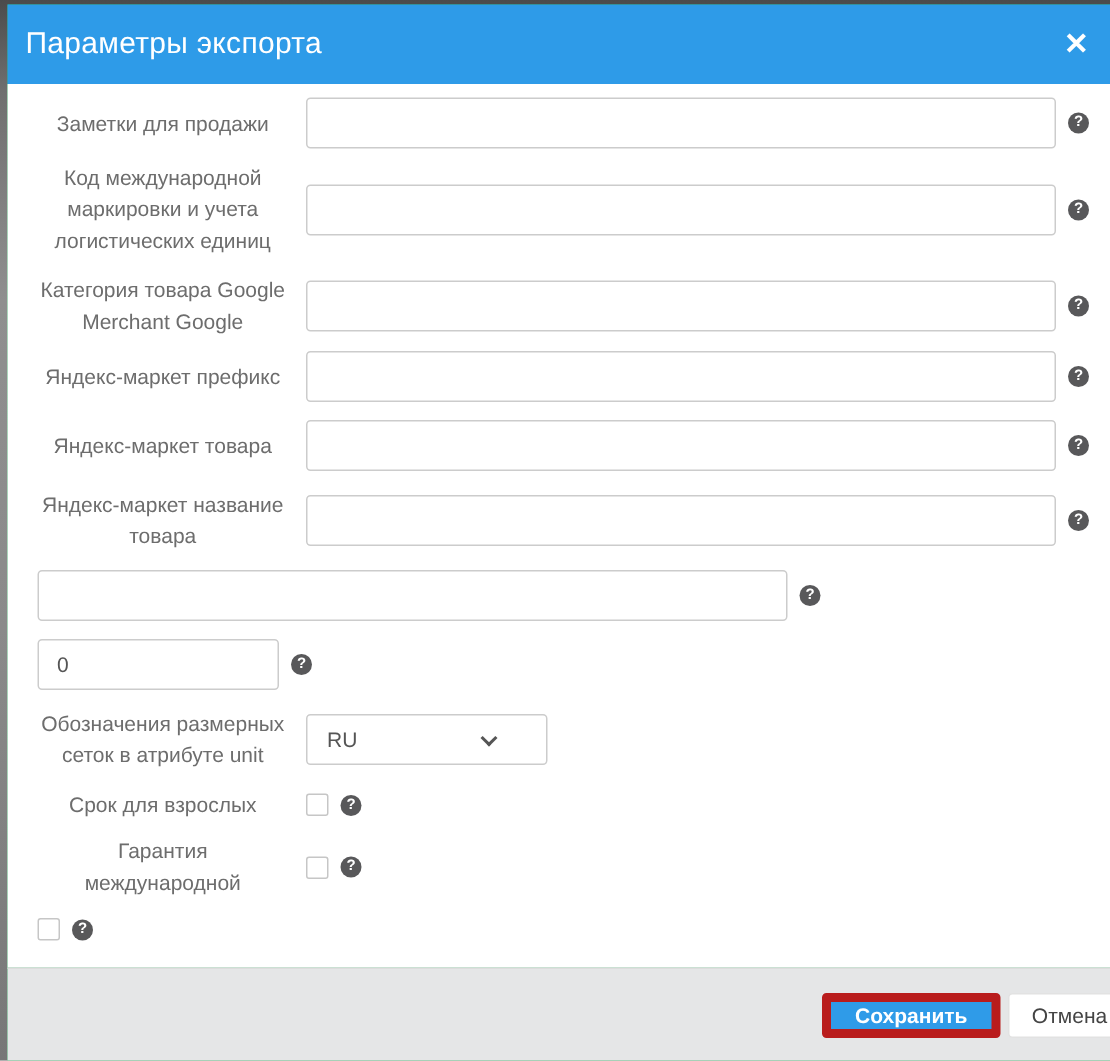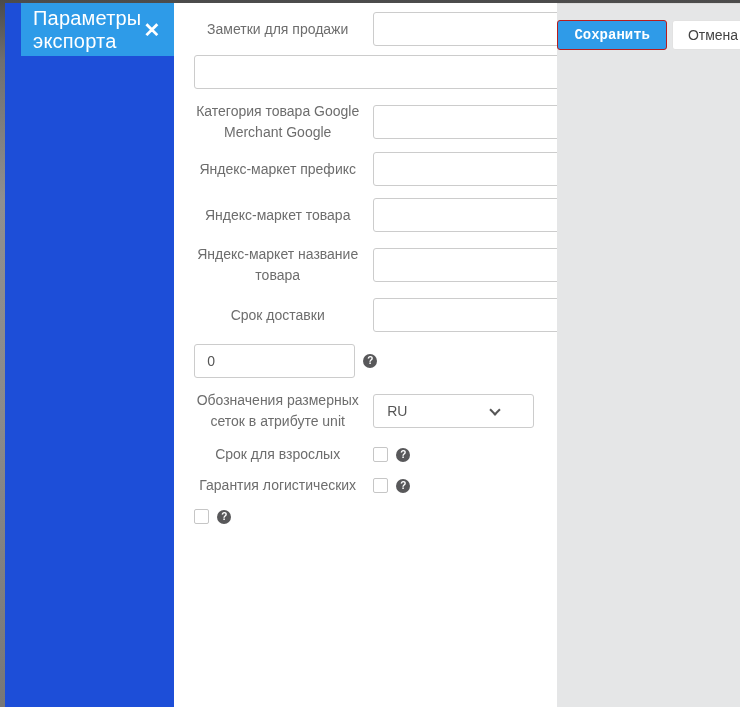--- a/index.html
+++ b/index.html
@@ -3,21 +3,21 @@
 <meta charset="utf-8">
 <style>
   * { margin:0; padding:0; box-sizing:border-box; }
   html,body { width:740px; height:707px; overflow:hidden; }
   body {
     font-family:"Liberation Sans", sans-serif;
     background:linear-gradient(to bottom,#4b4b4b 0px,#6f6f6f 60px,#8f8f8f 200px,#8a8a8a 420px,#777 707px);
   }
   .modal {
     position:absolute; left:5px; top:3px; right:0; bottom:0;
-    background:#1d4ed8; display:flex; flex-direction:row;padding-left:16px;
+    background:#22c55e; display:flex; flex-direction:column;
   }
   .modal-header {
     height:53px; background:#2e9be8; flex:0 0 53px;
     display:flex; align-items:center; padding:0 12px;
     color:#fff;
   }
   .modal-title { font-size:20px; font-weight:400; letter-spacing:.2px; }
   .close-btn {
     margin-left:auto; color:#fff; font-size:20px; font-weight:700;
     cursor:pointer; line-height:1; padding:2px 2px; user-select:none;
@@ -66,22 +66,22 @@
   .modal-footer {
     flex:0 0 62px; background:#e5e6e7; border-top:1px solid #dcdcdc;
     display:flex; justify-content:flex-end; align-items:flex-start;
     padding-top:16px; gap:5px; overflow:visible;
   }
   .btn {
     height:30px; border-radius:3px; font-size:14px; cursor:pointer;
     font-family:"Liberation Sans", sans-serif;
   }
   .btn-save {
-    background:#2f9be8; color:#fff; border:1px solid #b91c1c;
-    padding:0 16px; font-weight:700;font-family:Liberation Mono, monospace;
+    background:#2f9be8; color:#fff; border:6px solid #b91c1c;
+    padding:0 16px; font-weight:700;
   }
   .btn-cancel {
     background:#fff; color:#444; border:1px solid #e2e2e2;
     width:82px; margin-right:-14px;
   }
 </style>
 </head>
 <body>
 
 <div class="modal">
@@ -95,20 +95,21 @@
 
     <div class="form-row tight">
       <span class="field-label">Заметки для продажи</span>
       <span class="control">
         <input type="text" class="text-input" value="" style="">
         <span class="help-icon">?</span>
       </span>
     </div>
 
     <div class="form-row">
+      <span class="field-label">Код международной маркировки и учета логистических единиц</span>
       <span class="control">
         <input type="text" class="text-input" value="" style="">
         <span class="help-icon">?</span>
       </span>
     </div>
 
     <div class="form-row tight">
       <span class="field-label">Категория товара Google Merchant Google</span>
       <span class="control">
         <input type="text" class="text-input" value="" style="">
@@ -134,21 +135,20 @@
 
     <div class="form-row">
       <span class="field-label">Яндекс-маркет название товара</span>
       <span class="control">
         <input type="text" class="text-input" value="" style="">
         <span class="help-icon">?</span>
       </span>
     </div>
 
     <div class="form-row">
-      <span class="field-label">Срок доставки</span>
       <span class="control">
         <input type="text" class="text-input" value="" style="">
         <span class="help-icon">?</span>
       </span>
     </div>
 
     <div class="form-row">
       <span class="control">
         <input type="text" class="text-input narrow" value="0" style="">
         <span class="help-icon">?</span>
@@ -170,21 +170,21 @@
 
     <div class="form-row cb">
       <span class="field-label">Срок для взрослых</span>
       <span class="control">
         <input type="checkbox" class="checkbox" style="">
         <span class="help-icon">?</span>
       </span>
     </div>
 
     <div class="form-row cb">
-      <span class="field-label">Гарантия логистических</span>
+      <span class="field-label">Гарантия международной</span>
       <span class="control">
         <input type="checkbox" class="checkbox" style="">
         <span class="help-icon">?</span>
       </span>
     </div>
 
     <div class="form-row cb">
       <span class="control">
         <input type="checkbox" class="checkbox" style="">
         <span class="help-icon">?</span>

